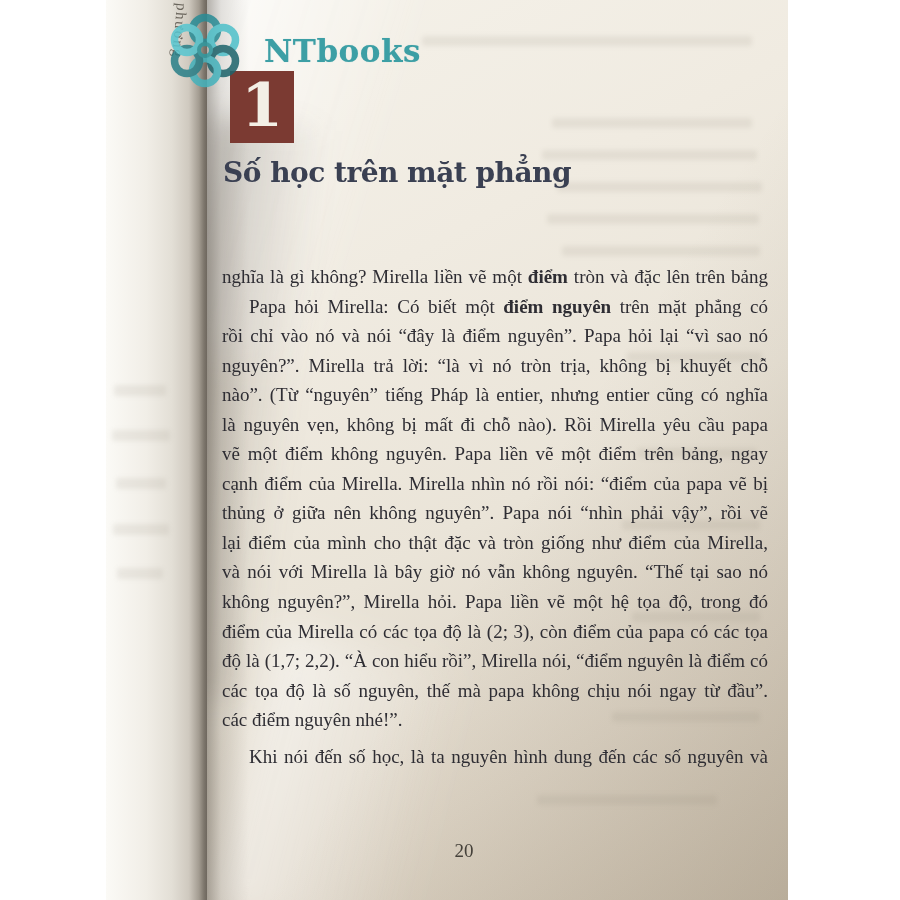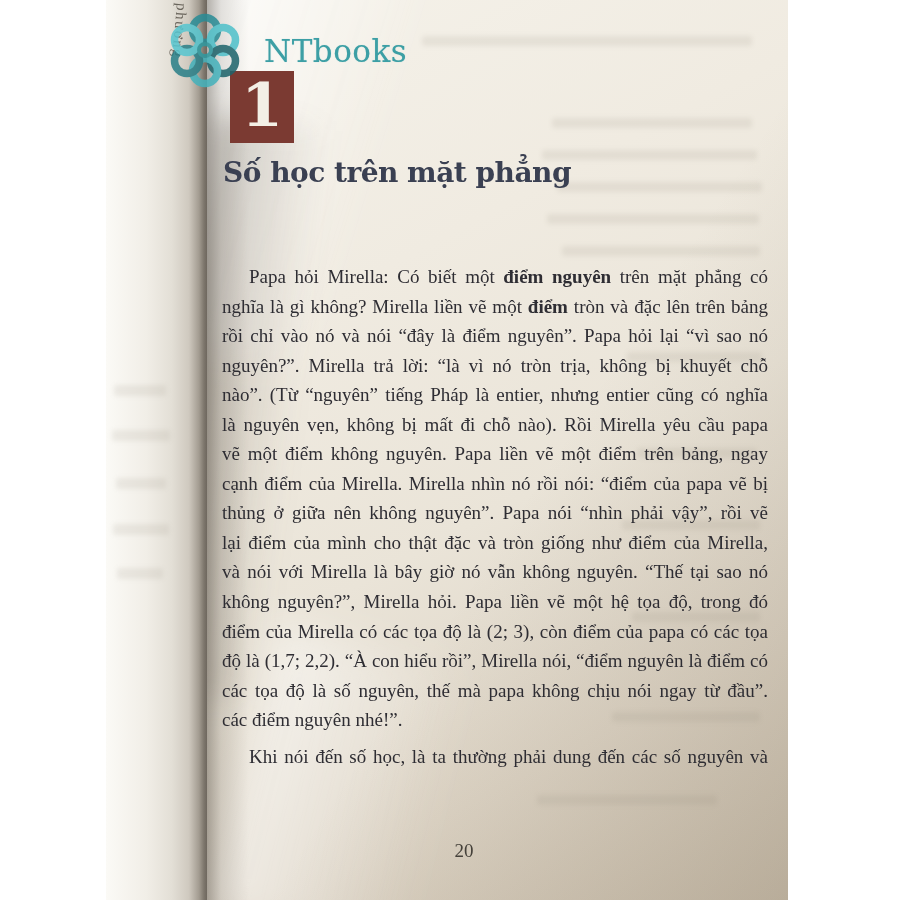--- a/index.html
+++ b/index.html
@@ -82,21 +82,21 @@
     text-align:center;font-size:19px;color:#45413a;
   }
 
   
   .logo{
     position:absolute;left:142px;top:8px;width:270px;height:86px;
     display:flex;align-items:center;opacity:.93;
   }
   .logo svg{flex:0 0 auto;}
   .logo-text{
-    font-family:"DejaVu Serif",serif;font-weight:normal;
+    font-family:"DejaVu Serif",serif;font-weight:bold;
     font-size:31px;color:#2f99a0;margin-left:-4px;letter-spacing:.5px;
     text-shadow:0 0 1px rgba(47,153,160,.4);
   }
 </style>
 </head>
 <body>
 
 <div class="photo">
 
   <div class="curled-page">
@@ -128,37 +128,37 @@
     <div class="ghost" style="left:405px;top:712px;width:148px;height:10px;"></div>
     <div class="ghost" style="left:330px;top:795px;width:180px;height:10px;"></div>
 
     <div class="chapter-badge" style="background:#7b3a32;">
       <span class="num">1</span>
     </div>
 
     <div class="chapter-title">Số học trên mặt phẳng</div>
 
     <div class="bodytext">
+      <div class="tline"><span>nghĩa là gì không? Mirella liền vẽ một </span><b>điểm</b><span> tròn và đặc lên trên bảng</span></div>
       <div class="tline indent"><span>Papa hỏi Mirella: Có biết một </span><b>điểm nguyên</b><span> trên mặt phẳng có</span></div>
-      <div class="tline"><span>nghĩa là gì không? Mirella liền vẽ một </span><b>điểm</b><span> tròn và đặc lên trên bảng</span></div>
       <div class="tline">rồi chỉ vào nó và nói “đây là điểm nguyên”. Papa hỏi lại “vì sao nó</div>
       <div class="tline">nguyên?”. Mirella trả lời: “là vì nó tròn trịa, không bị khuyết chỗ</div>
       <div class="tline">nào”. (Từ “nguyên” tiếng Pháp là entier, nhưng entier cũng có nghĩa</div>
       <div class="tline">là nguyên vẹn, không bị mất đi chỗ nào). Rồi Mirella yêu cầu papa</div>
       <div class="tline">vẽ một điểm không nguyên. Papa liền vẽ một điểm trên bảng, ngay</div>
       <div class="tline">cạnh điểm của Mirella. Mirella nhìn nó rồi nói: “điểm của papa vẽ bị</div>
       <div class="tline">thủng ở giữa nên không nguyên”. Papa nói “nhìn phải vậy”, rồi vẽ</div>
       <div class="tline">lại điểm của mình cho thật đặc và tròn giống như điểm của Mirella,</div>
       <div class="tline">và nói với Mirella là bây giờ nó vẫn không nguyên. “Thế tại sao nó</div>
       <div class="tline">không nguyên?”, Mirella hỏi. Papa liền vẽ một hệ tọa độ, trong đó</div>
       <div class="tline">điểm của Mirella có các tọa độ là (2; 3), còn điểm của papa có các tọa</div>
       <div class="tline">độ là (1,7; 2,2). “À con hiểu rồi”, Mirella nói, “điểm nguyên là điểm có</div>
       <div class="tline">các tọa độ là số nguyên, thế mà papa không chịu nói ngay từ đầu”.</div>
       <div class="tline para-end">các điểm nguyên nhé!”.</div>
-      <div class="tline indent para-gap">Khi nói đến số học, là ta thường phải dung đến các số nguyên và</div>
+      <div class="tline indent para-gap">Khi nói đến số học, là ta nguyên hình dung đến các số nguyên và</div>
     </div>
 
     <div class="page-number">20</div>
   </div>
 
   <div class="logo">
     <svg width="126" height="86" viewBox="0 0 126 86">
       <g fill="none" stroke-width="7.5" opacity="0.92">
         <circle cx="63" cy="22" r="12.5" stroke="#2a8d96"></circle>
         <circle cx="81" cy="32" r="12.5" stroke="#4fc0ca"></circle>

